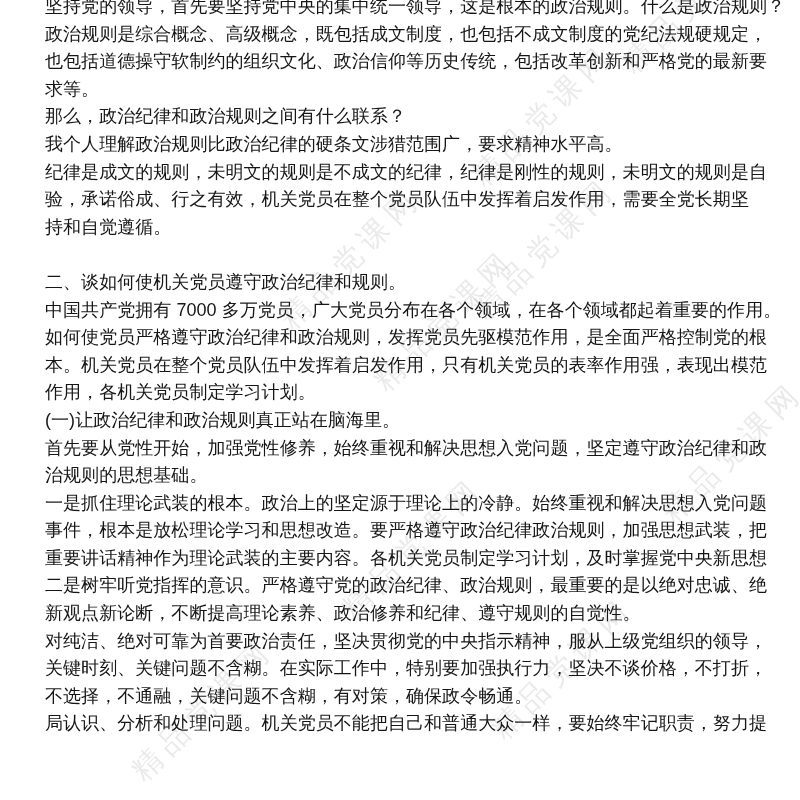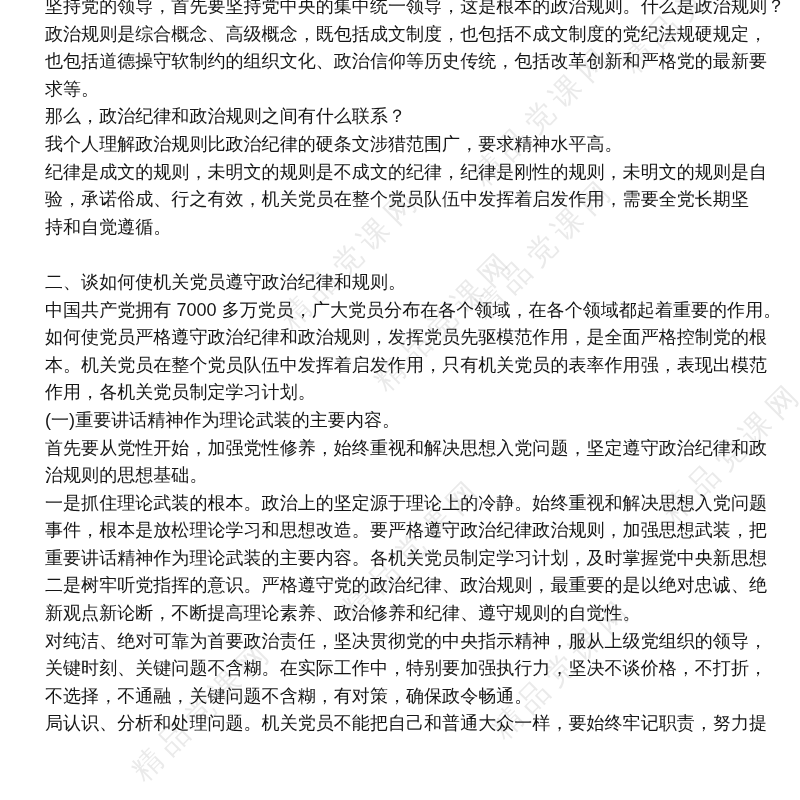--- a/index.html
+++ b/index.html
@@ -85,21 +85,21 @@
     <div class="line">我个人理解政治规则比政治纪律的硬条文涉猎范围广，要求精神水平高。</div>
     <div class="line">纪律是成文的规则，未明文的规则是不成文的纪律，纪律是刚性的规则，未明文的规则是自</div>
     <div class="line">验，承诺俗成、行之有效，机关党员在整个党员队伍中发挥着启发作用，需要全党长期坚</div>
     <div class="line">持和自觉遵循。</div>
     <div class="line"></div>
     <div class="line">二、谈如何使机关党员遵守政治纪律和规则。</div>
     <div class="line">中国共产党拥有 7000 多万党员，广大党员分布在各个领域，在各个领域都起着重要的作用。</div>
     <div class="line">如何使党员严格遵守政治纪律和政治规则，发挥党员先驱模范作用，是全面严格控制党的根</div>
     <div class="line">本。机关党员在整个党员队伍中发挥着启发作用，只有机关党员的表率作用强，表现出模范</div>
     <div class="line">作用，各机关党员制定学习计划。</div>
-    <div class="line">(一)重要讲话精神作为理论武装的主要内容。</div>
+    <div class="line">(一)让政治纪律和政治规则真正站在脑海里。</div>
     <div class="line">首先要从党性开始，加强党性修养，始终重视和解决思想入党问题，坚定遵守政治纪律和政</div>
     <div class="line">治规则的思想基础。</div>
     <div class="line">一是抓住理论武装的根本。政治上的坚定源于理论上的冷静。始终重视和解决思想入党问题</div>
     <div class="line">事件，根本是放松理论学习和思想改造。要严格遵守政治纪律政治规则，加强思想武装，把</div>
     <div class="line">重要讲话精神作为理论武装的主要内容。各机关党员制定学习计划，及时掌握党中央新思想</div>
     <div class="line">二是树牢听党指挥的意识。严格遵守党的政治纪律、政治规则，最重要的是以绝对忠诚、绝</div>
     <div class="line">新观点新论断，不断提高理论素养、政治修养和纪律、遵守规则的自觉性。</div>
     <div class="line">对纯洁、绝对可靠为首要政治责任，坚决贯彻党的中央指示精神，服从上级党组织的领导，</div>
     <div class="line">关键时刻、关键问题不含糊。在实际工作中，特别要加强执行力，坚决不谈价格，不打折，</div>
     <div class="line">不选择，不通融，关键问题不含糊，有对策，确保政令畅通。</div>

